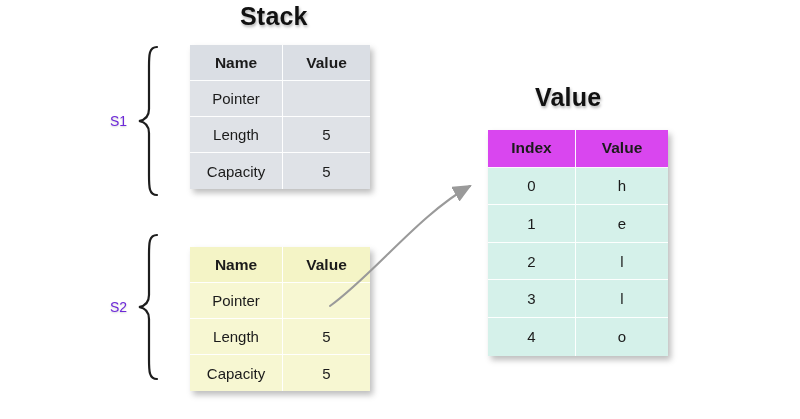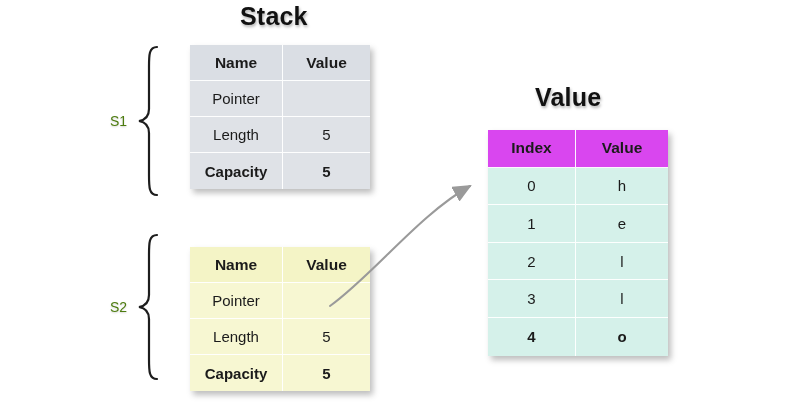--- a/index.html
+++ b/index.html
@@ -55,21 +55,21 @@
     color: #1b1b1b;
     border-right: 1px solid rgba(255,255,255,0.95);
     border-bottom: 1px solid rgba(255,255,255,0.95);
     box-sizing: border-box;
   }
   .tbl th {
     font-weight: bold;
     font-size: 15.5px;
   }
   .tbl td:last-child, .tbl th:last-child { border-right: none; }
-  .tbl tr:last-child td { border-bottom: none; font-weight: bold; }
+  .tbl tr:last-child td { border-bottom: none; }
 
   
   .col-a { width: 93px; }
   .col-b { width: 87px; }
   .row-h { height: 36px; }
 
   
   #table-s1 { left: 190px; top: 45px; }
   #table-s1 th { background: #dadee4; }
   #table-s1 td { background: #dfe2e7; }
@@ -90,21 +90,21 @@
   
   .brace-group {
     position: absolute;
     display: flex;
     align-items: center;
   }
   #brace-s1 { left: 110px; top: 45px; height: 152px; }
   #brace-s2 { left: 110px; top: 233px; height: 148px; }
   .brace-label {
     font-size: 14px;
-    color: #4d7c0f;
+    color: #6d28d9;
     margin-right: 6px;
     text-shadow: 0px 1px 2px rgba(0,0,0,0.18);
   }
   .brace-svg { display: block; }
 
   
   #pointer-arrow {
     position: absolute;
     left: 0; top: 0;
     width: 800px; height: 419px;

